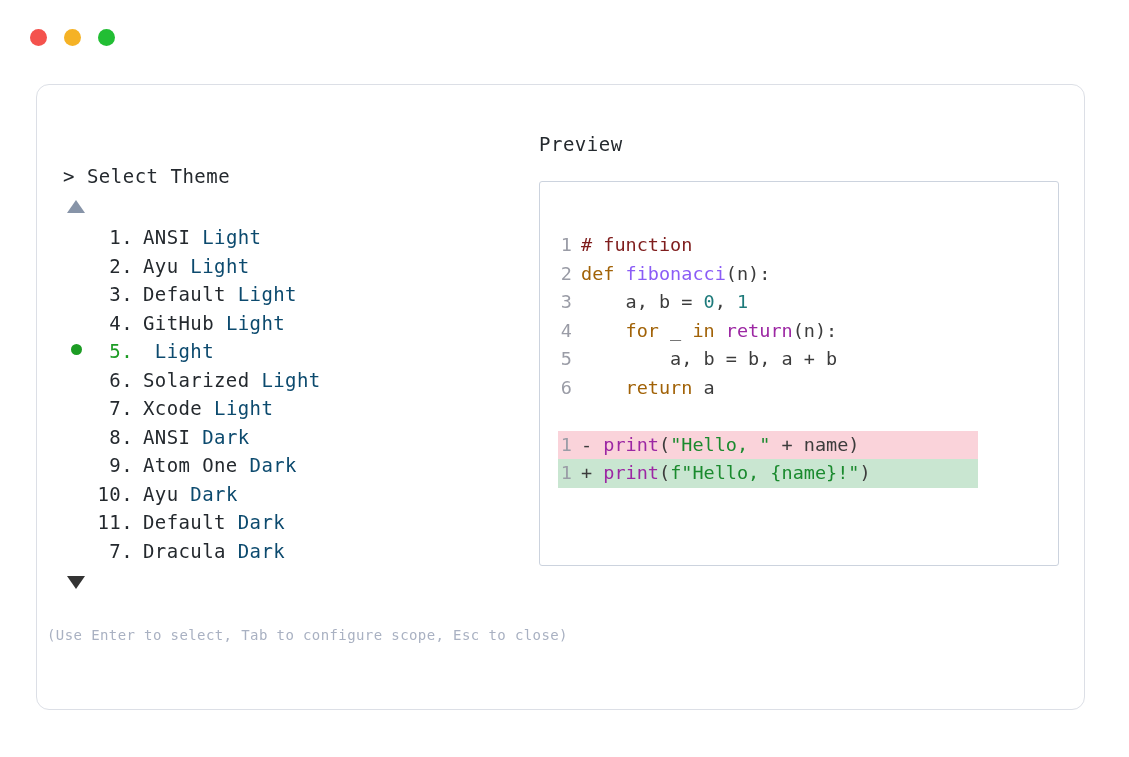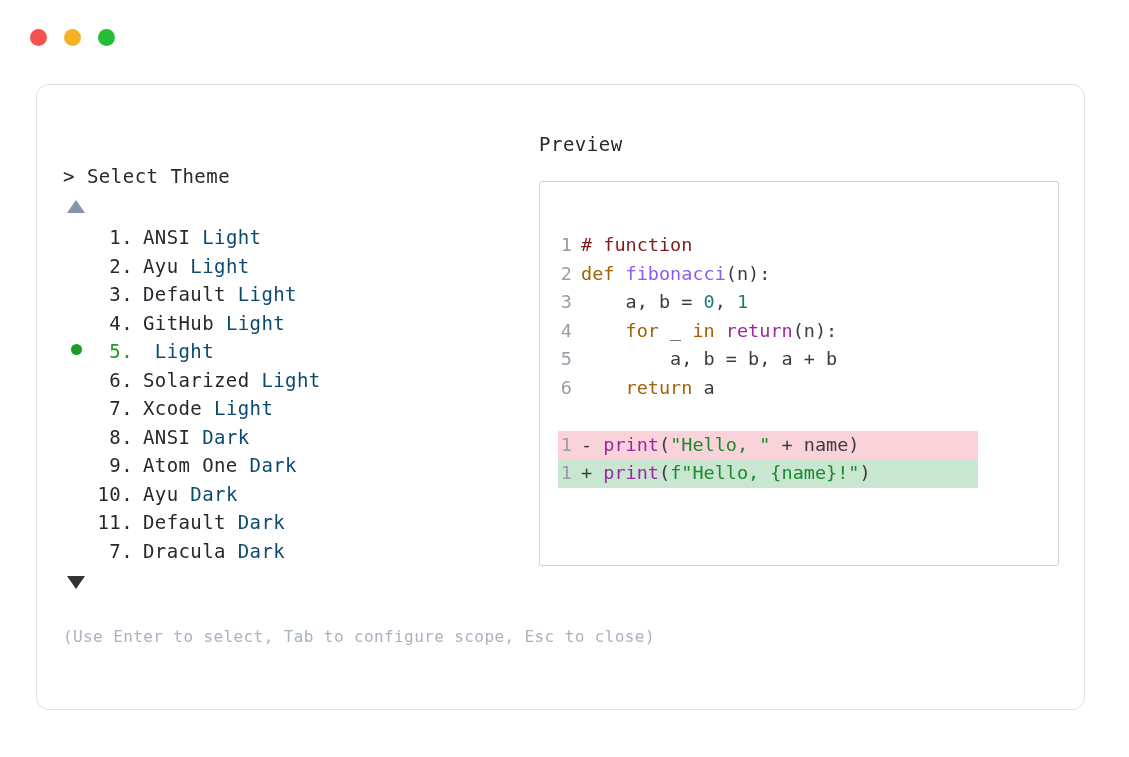--- a/index.html
+++ b/index.html
@@ -114,23 +114,23 @@
     text-align: right;
     padding-right: 10px;
   }
   .variant { color: #0c4a6e; }
   li.theme-item.selected,
   li.theme-item.selected .idx,
   li.theme-item.selected .tname { color: #1c9c24; }
 
   #hint {
     position: absolute;
-    left: 26px;
+    left: 10px;
     top: 542px;
-    font-size: 16px;
+    font-size: 14px;
     color: #a9b1c2;
     letter-spacing: 0.4px;
     white-space: pre;
   }
 
   
   #right-col {
     position: absolute;
     left: 502px;
     top: 48px;

